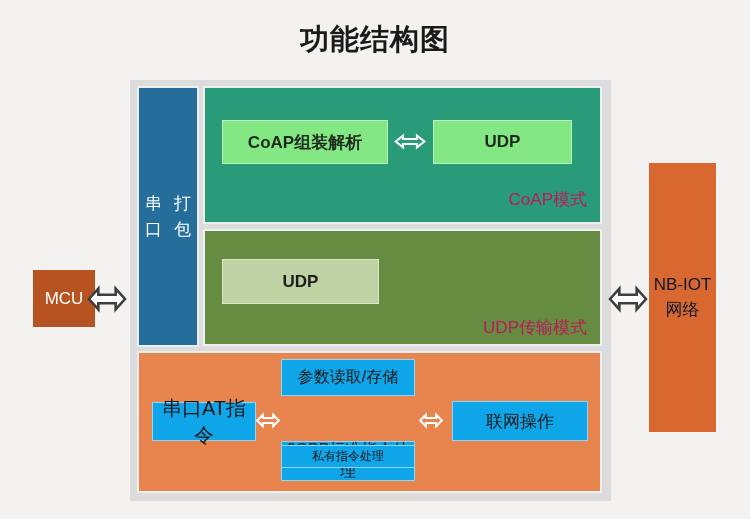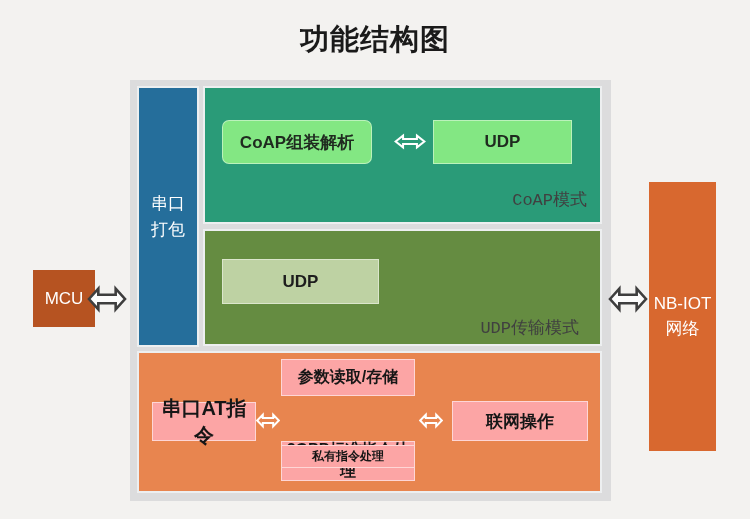--- a/index.html
+++ b/index.html
@@ -18,69 +18,69 @@
   }
   .title {
     left:0; top:20px; width:750px; text-align:center;
     font-size:29px; font-weight:bold; color:#1a1a1a; letter-spacing:1px;
   }
   .frame { left:130px; top:80px; width:481px; height:421px; background:#dcdcdd; }
 
   .serial-pack {
     left:137px; top:86px; width:62px; height:261px;
     background:#256e9b; border:2px solid #edeff0;
-    color:#ffffff; font-size:17px; flex-direction:column; line-height:1.5;
+    color:#ffffff; font-size:17px; flex-direction:row; line-height:1.5;
   }
 
   .coap-section {
     left:203px; top:86px; width:399px; height:138px;
     background:#2a9b78; border:2px solid #edeff0;
   }
   .green-chip {
     background:#83e783; border:1px solid rgba(255,255,255,0.45);
     color:#1f2a1f; font-size:17px; font-weight:600;
   }
-  .coap-parse { left:222px; top:120px; width:150px; height:44px;border-radius:7px; }
+  .coap-parse { left:222px; top:120px; width:166px; height:44px; }
   .udp-top   { left:433px; top:120px; width:139px; height:44px; }
-  .section-label { color:#404040; font-size:17px;font-family:Liberation Mono, monospace; }
+  .section-label { color:#be185d; font-size:17px; }
   .coap-label { right:163px; top:188px; }
 
   .olive-section {
     left:203px; top:229px; width:399px; height:117px;
     background:#658c41; border:2px solid #edeff0;
   }
   .udp-mid {
     left:222px; top:259px; width:157px; height:45px;
     background:#bed2a3; border:1px solid rgba(255,255,255,0.45);
     color:#1d1d1d; font-size:17px; font-weight:600;
   }
-  .udp-label { right:171px; top:316px; }
+  .udp-label { right:163px; top:316px; }
 
   .orange-section {
     left:137px; top:351px; width:465px; height:142px;
     background:#e8854f; border:2px solid #edeff0;
   }
   .peach {
-    background:#fca5a5; border:1px solid rgba(255,255,255,0.55);
-    color:#161616; font-weight:700;
+    background:#0ea5e9; border:1px solid rgba(255,255,255,0.55);
+    color:#161616; font-weight:400;
   }
   .serial-at { left:152px; top:402px; width:104px; height:39px; font-size:20px; }
   .param     { left:281px; top:359px; width:134px; height:37px; font-size:16px; }
   .gpp       { left:281px; top:401px; width:134px; height:40px; font-size:16px;margin-top:40px; }
   .priv      { left:281px; top:445px; width:134px; height:23px; font-size:12px; }
   .netop     { left:452px; top:401px; width:136px; height:40px; font-size:17px;justify-content:center; }
 
   .mcu {
     left:33px; top:270px; width:62px; height:57px;
     background:#b65321; color:#ffffff; font-size:17px;
   }
   .nbiot {
     left:649px; top:163px; width:67px; height:269px;
-    background:#d8682f; color:#ffffff; font-size:17px;
-    flex-direction:column; line-height:1.45;margin-top:19px;
+    background:#d8682f; color:#0f172a; font-size:17px;
+    flex-direction:column; line-height:1.45;
   }
 
   .arrow svg { display:block; width:100%; height:100%; }
   .arrow-coap { left:394px; top:133px; width:32px; height:17px; }
   .arrow-at1  { left:256px; top:412px; width:24px; height:17px; }
   .arrow-at2  { left:419px; top:412px; width:24px; height:17px; }
   .arrow-mcu  { left:87px;  top:284px; width:40px; height:30px; }
   .arrow-nb   { left:608px; top:284px; width:40px; height:30px; }
   .arrow-white path { stroke:#ffffff; stroke-width:2; fill:none; }
   .arrow-dark  path { stroke:#3e3e3e; stroke-width:2.6; fill:#fcfcfc; }

